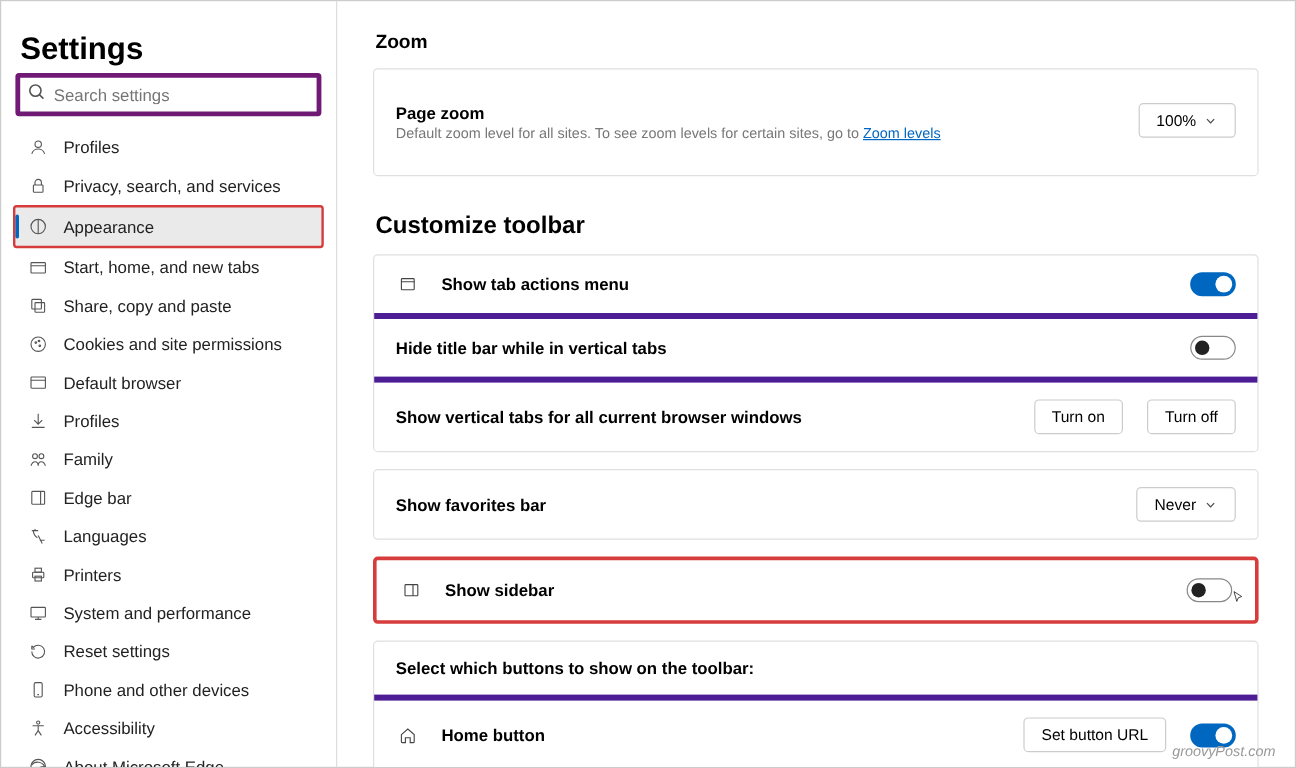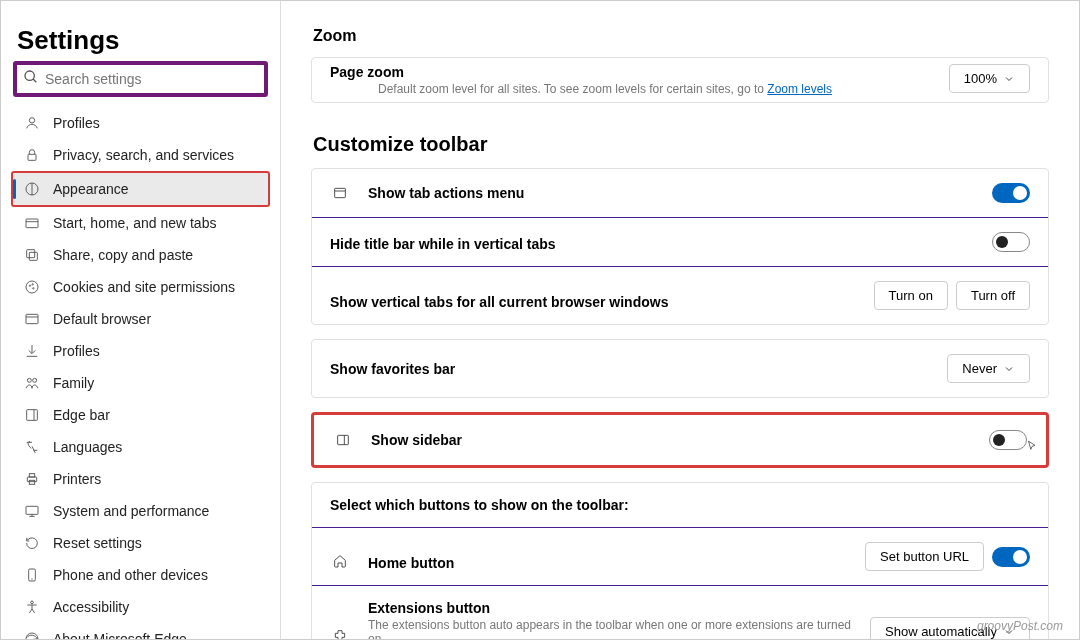--- a/index.html
+++ b/index.html
@@ -12,38 +12,38 @@
 .nav-item { display: flex; align-items: center; gap: 12px; padding: 7px 10px; font-size: 14px; color: #222; border-radius: 3px; cursor: pointer; position: relative; }
 .nav-item.selected { background: #eaeaea; border: 2px solid #d63c3c; margin: 0 -2px; }
 .nav-item.selected::before { content:""; position:absolute; left:0; top:6px; bottom:6px; width:3px; background:#0067c0; border-radius:2px; }
 .nav-item .icon { width: 18px; height: 18px; flex-shrink: 0; display: flex; align-items:center; justify-content:center; color:#555; }
 .nav-item .icon svg { width: 16px; height: 16px; stroke: #555; fill: none; stroke-width: 1.4; }
 .main { flex: 1; padding: 20px 30px 10px 30px; overflow-y: auto; position: relative; }
 .section-h { font-size: 16px; font-weight: 600; margin: 6px 0 12px 2px; }
 .section-h.big { font-size: 20px; margin-top: 30px; }
 .card { border: 1px solid #e0e0e0; border-radius: 4px; background: #fff; }
 .row { display: flex; align-items: center; padding: 14px 18px; font-size: 14px; }
-.row + .row { border-top: 1px solid #4c1d95; align-items: flex-end; }
+.row + .row { border-top: 5px solid #4c1d95; }
 .row .ricon { width: 20px; height: 20px; margin-right: 18px; flex-shrink:0; display:flex; align-items:center; justify-content:center;}
 .row .ricon svg { width:16px; height:16px; stroke:#444; fill:none; stroke-width:1.4;}
 .row .rlabel { flex: 1; font-weight: 600; }
 .row .rsub { font-size: 12px; color: #777; font-weight: 400; margin-top: 2px; }
-.row .rctrl { flex-shrink: 0; display:flex; gap:8px; align-items:center;}
+.row .rctrl { flex-shrink: 0; display:flex; gap:20px; align-items:center;}
 .toggle { width: 38px; height: 20px; border-radius: 10px; position: relative; cursor: pointer; }
 .toggle.on { background: #0067c0; }
 .toggle.on::after { content:""; position:absolute; right:3px; top:3px; width:14px; height:14px; background:#fff; border-radius:50%; }
 .toggle.off { background: #fff; border: 1px solid #888; }
 .toggle.off::after { content:""; position:absolute; left:3px; top:3px; width:12px; height:12px; background:#222; border-radius:50%; }
 .btn { border: 1px solid #ccc; background:#fff; padding: 6px 14px; font-size: 13px; border-radius: 4px; cursor:pointer; display:flex; align-items:center; gap:6px;}
 .dropdown-btn svg { width:12px; height:12px; stroke:#444;}
 .link { color: #0067c0; text-decoration: underline; cursor:pointer;}
-.zoom-card { padding: 6px 18px; display:flex; align-items:flex-start;}
+.zoom-card { padding: 28px 18px; display:flex; align-items:flex-start;}
 .zoom-card .ztxt { flex:1; }
 .zoom-card .ztxt .t { font-weight:600; font-size:14px;}
-.zoom-card .ztxt .s { font-size:12px; color:#777; margin-top:2px;margin-left:48px;}
+.zoom-card .ztxt .s { font-size:12px; color:#777; margin-top:2px;}
 .highlight-box { border: 3px solid #d63c3c; border-radius:4px; padding:1px; margin-top:14px;}
 .mt { margin-top: 14px;}
 .watermark { position:absolute; right:16px; bottom:6px; font-size:12px; color:#999; font-style:italic;}
 .cursor { position:absolute; width:14px; height:18px; pointer-events:none;}
 </style>
 </head>
 <body>
 
 <div class="sidebar">
   <h1>Settings</h1>

